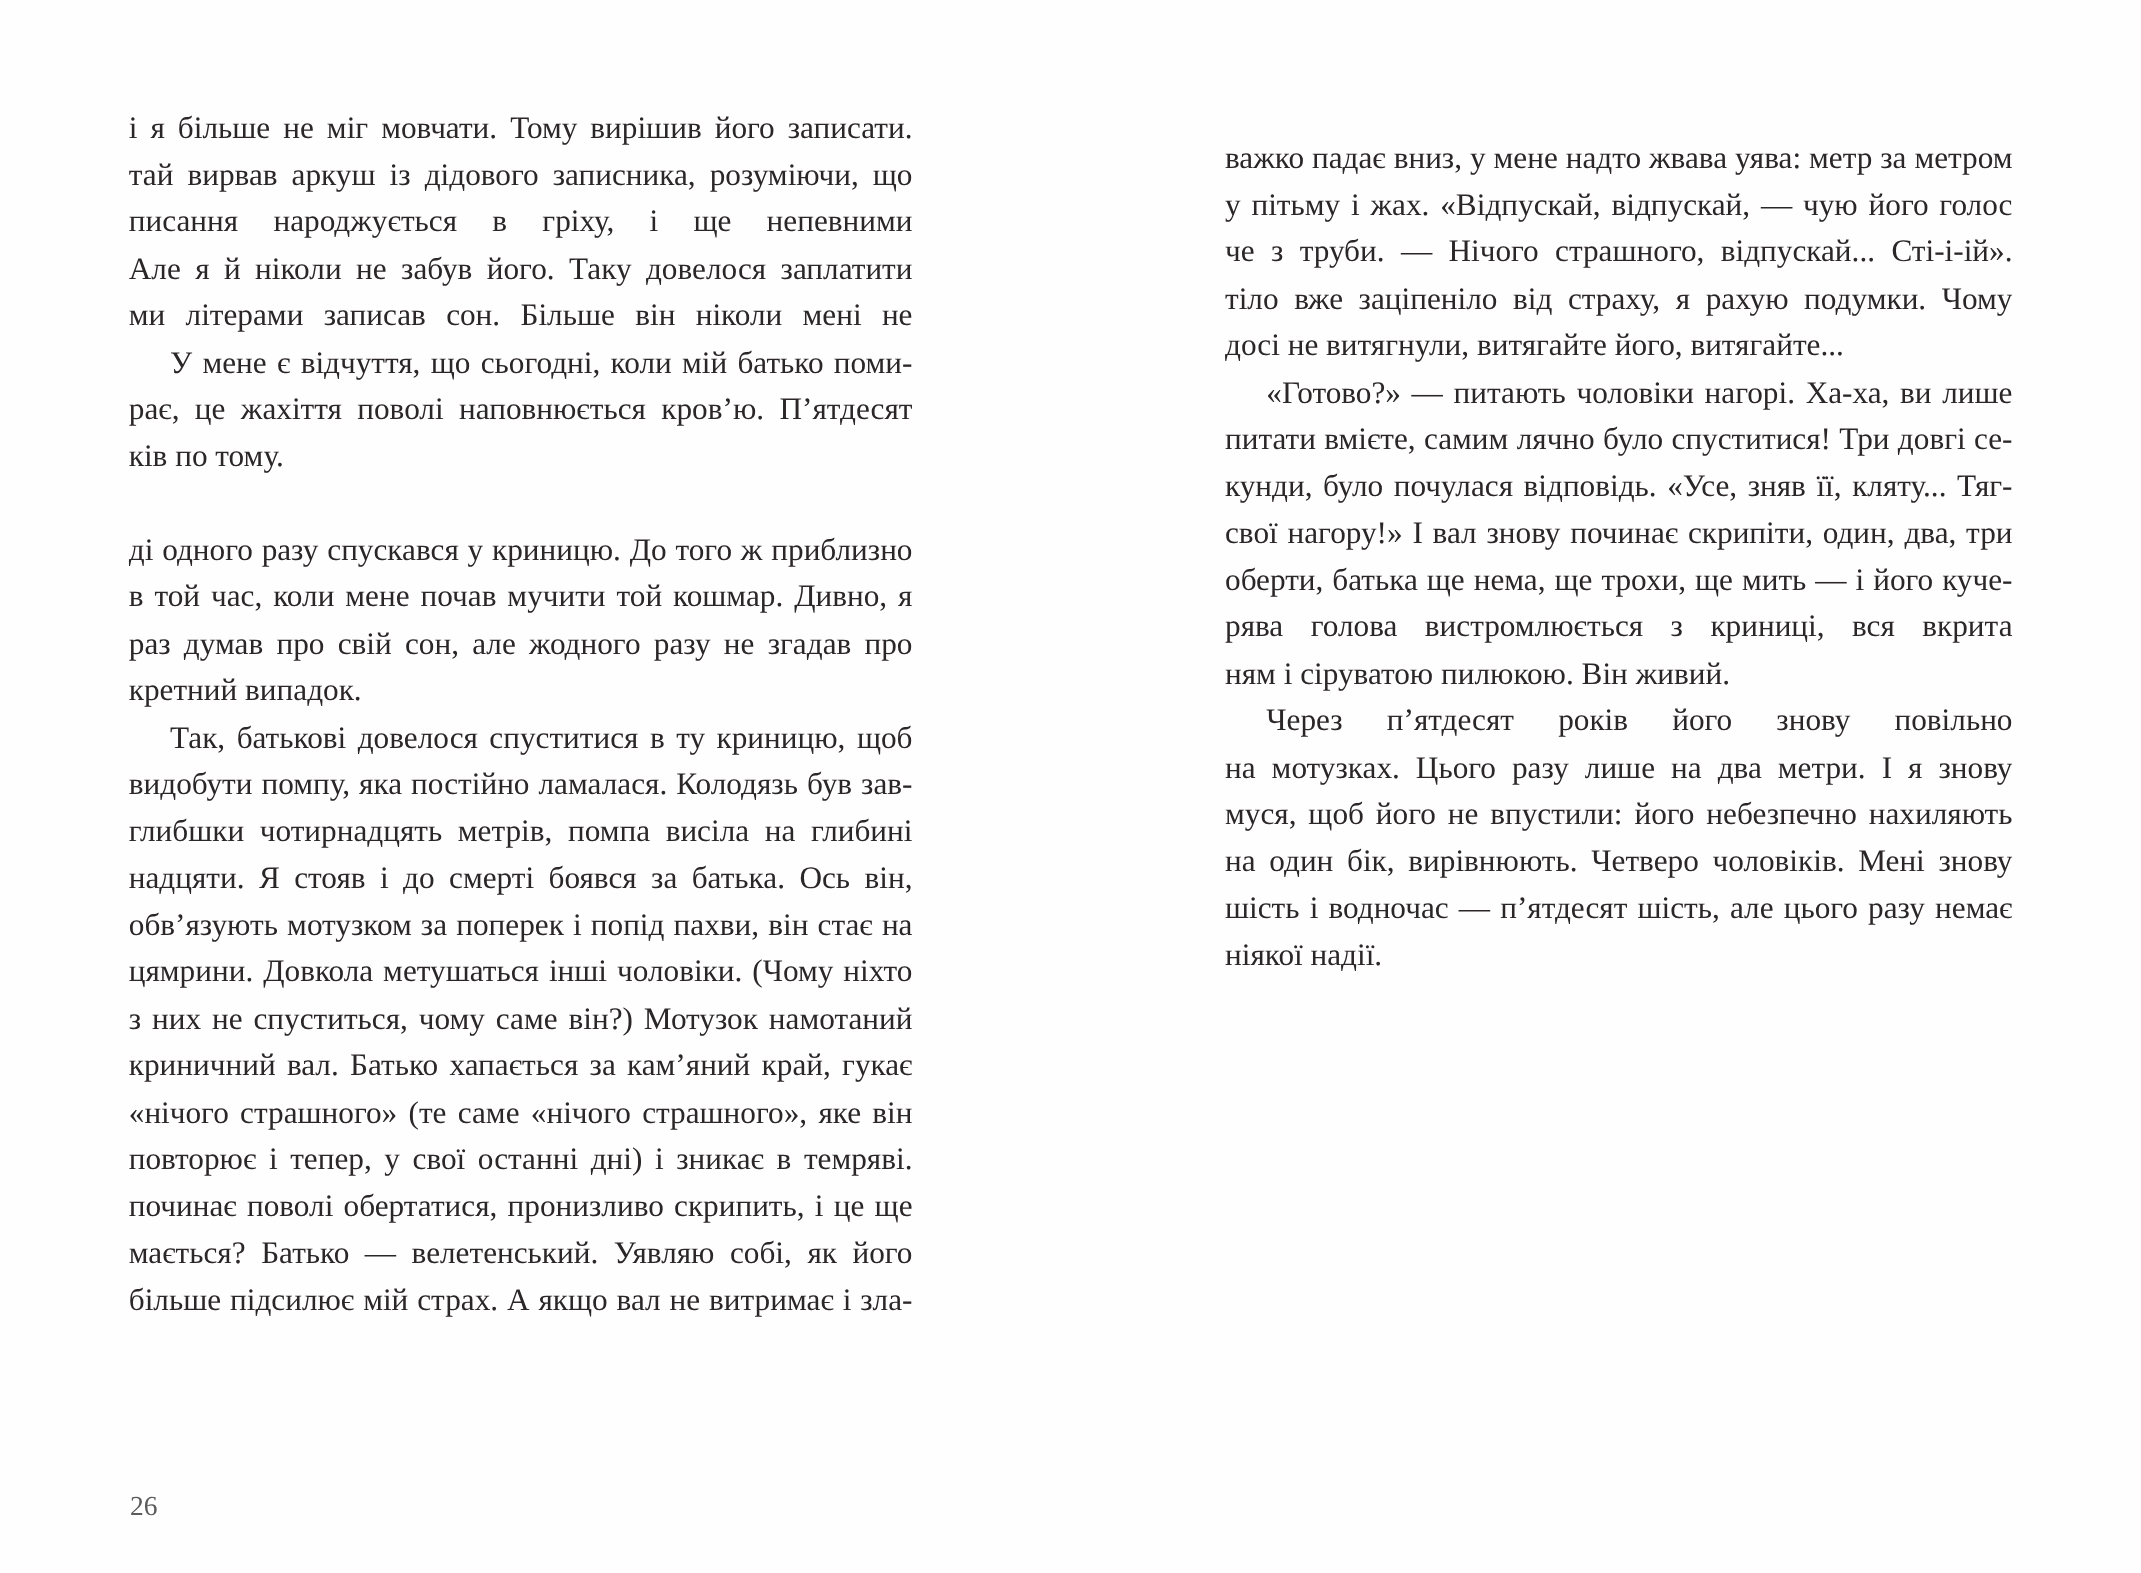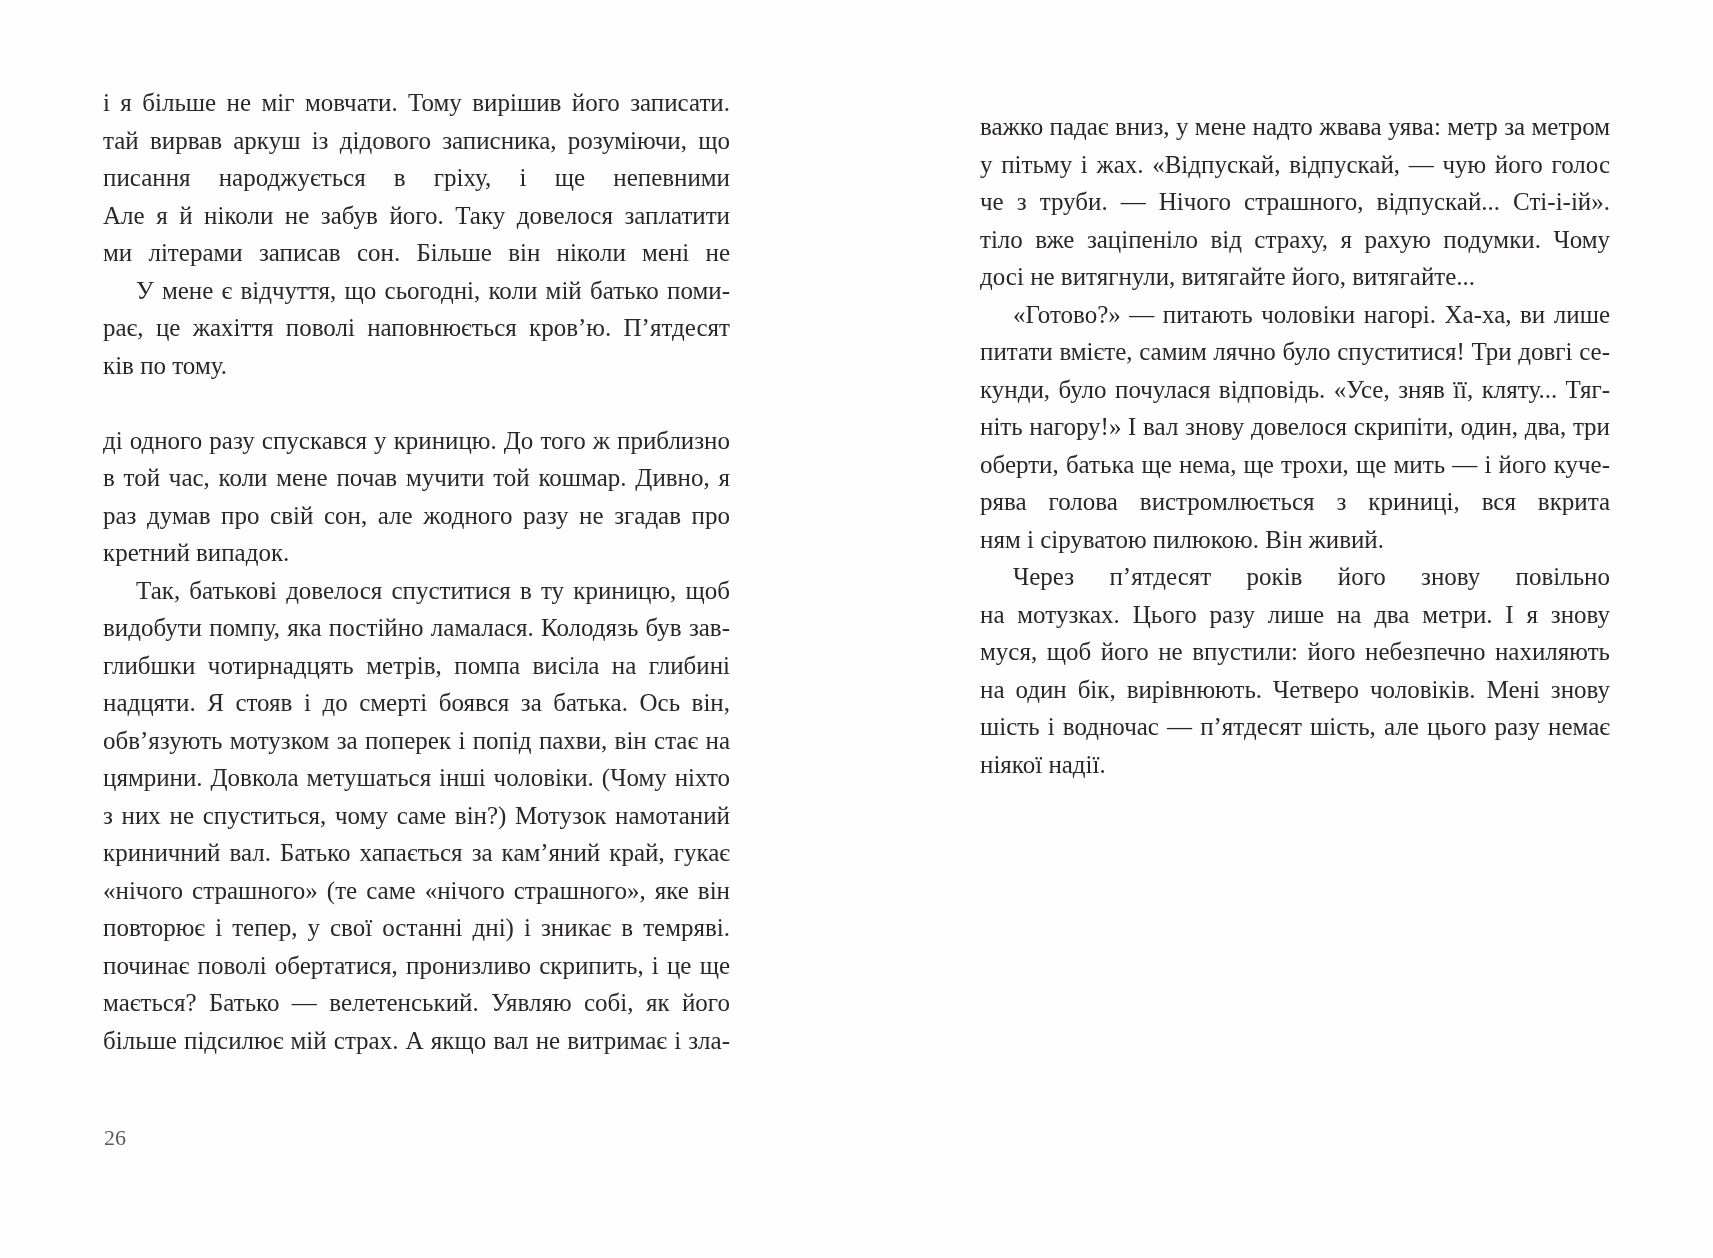--- a/index.html
+++ b/index.html
@@ -28,21 +28,21 @@
     overflow: hidden;
     text-align: justify;
     text-align-last: justify;
     white-space: normal;
   }
   .line.end { text-align-last: left; }
   .line.indent { text-indent: 33px; }
   .pagenum {
     position: absolute;
     left: 104px;
-    top: 1123px;
+    top: 1190px;
     font-size: 22px;
     line-height: 30px;
     color: #5b5b5d;
   }
 </style>
 </head>
 <body>
 
 <div>
 
@@ -94,21 +94,21 @@
       <span class="line">у пітьму і жах. «Відпускай, відпускай, — чую його голос на-</span>
       <span class="line">че з труби. — Нічого страшного, відпускай... Сті-і-ій». Моє</span>
       <span class="line">тіло вже заціпеніло від страху, я рахую подумки. Чому його</span>
       <span class="line end">досі не витягнули, витягайте його, витягайте...</span>
     </p>
 
     <p class="para">
       <span class="line indent">«Готово?» — питають чоловіки нагорі. Ха-ха, ви лише</span>
       <span class="line">питати вмієте, самим лячно було спуститися! Три довгі се-</span>
       <span class="line">кунди, було почулася відповідь. «Усе, зняв її, кляту... Тяг-</span>
-      <span class="line">ніть нагору!» І вал знову довелося скрипіти, один, два, три</span>
+      <span class="line">свої нагору!» І вал знову починає скрипіти, один, два, три</span>
       <span class="line">оберти, батька ще нема, ще трохи, ще мить — і його куче-</span>
       <span class="line">рява голова вистромлюється з криниці, вся вкрита павутин-</span>
       <span class="line end">ням і сіруватою пилюкою. Він живий.</span>
     </p>
 
     <p class="para">
       <span class="line indent">Через п’ятдесят років його знову повільно спускатимуть</span>
       <span class="line">на мотузках. Цього разу лише на два метри. І я знову бояти-</span>
       <span class="line">муся, щоб його не впустили: його небезпечно нахиляють</span>
       <span class="line">на один бік, вирівнюють. Четверо чоловіків. Мені знову</span>

